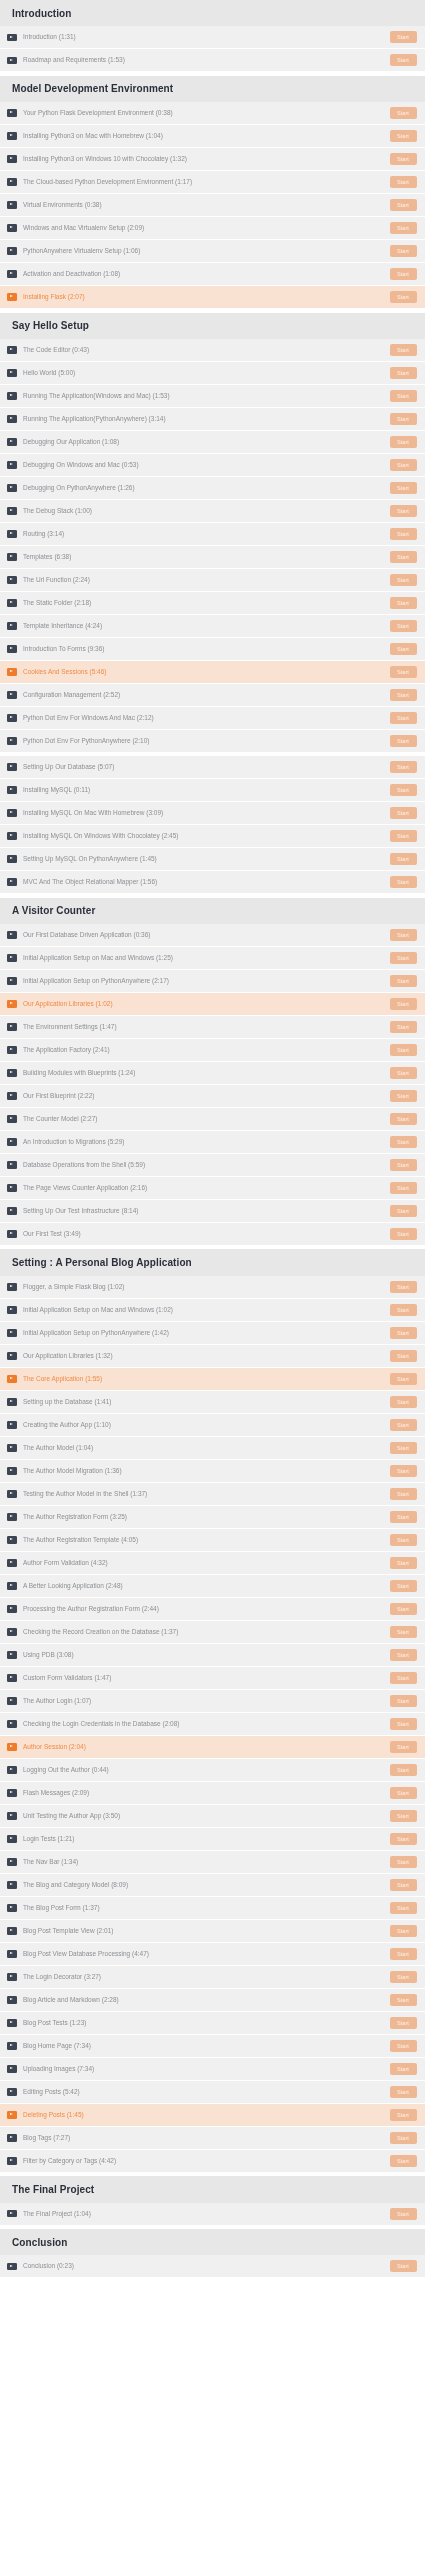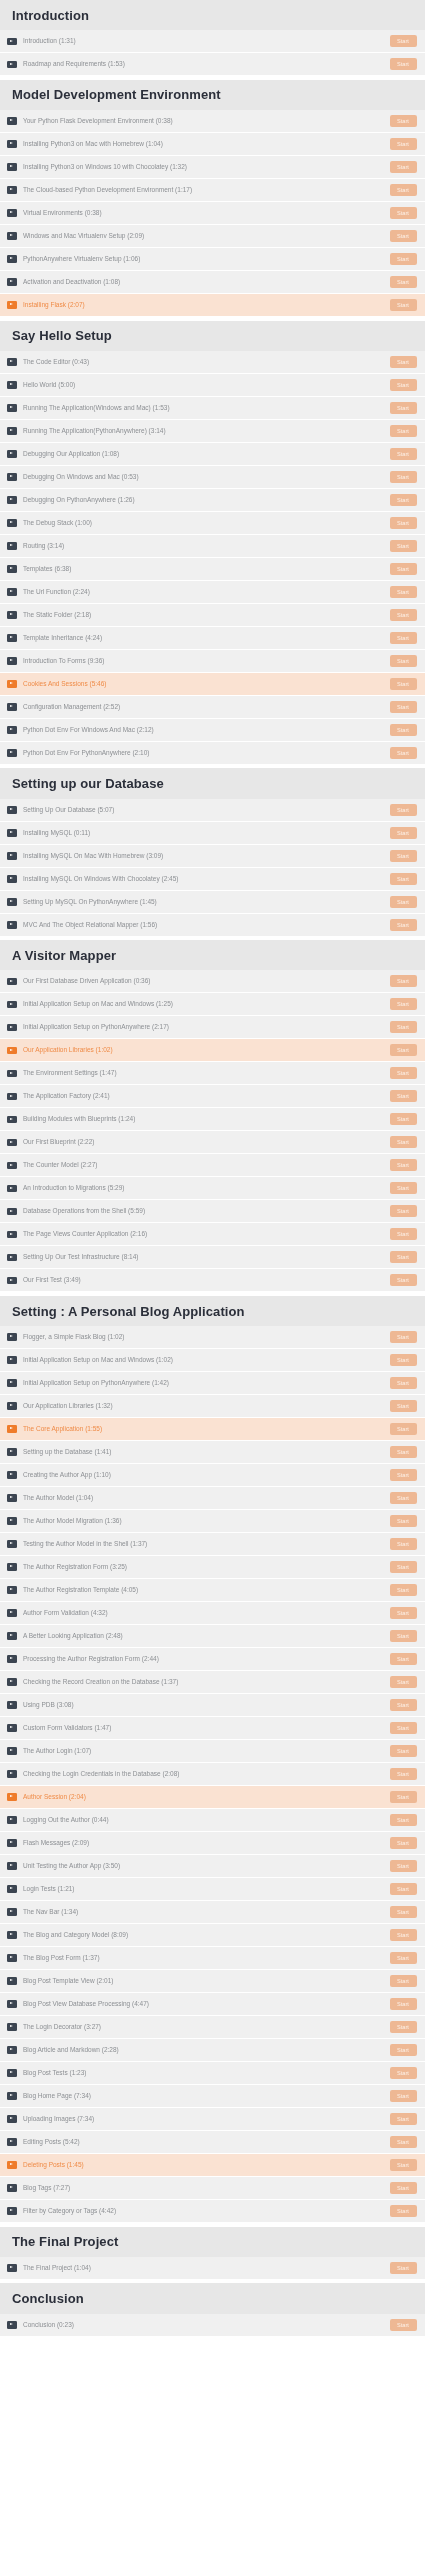--- a/index.html
+++ b/index.html
@@ -8,21 +8,21 @@
     background: #ffffff;
     font-family: "Liberation Sans", sans-serif;
   }
   #curriculum { width:425px; }
 
   .section { margin-bottom: 3.4px; }
 
   .section-header {
     background: #e7e7e7;
     padding: 7.7px 12px;
-    font-size: 13px;
+    font-size: 10px;
     font-weight: bold;
     color: #2b2f3a;
     letter-spacing: 0.1px;
   }
 
   .lesson-row {
     position: relative;
     display: flex;
     align-items: center;
     background: #f0f0f0;
@@ -228,21 +228,20 @@
         <span class="lesson-title">Python Dot Env For Windows And Mac (2:12)</span>
         <button class="start-button">Start</button>
       </div>
       <div class="lesson-row">
         <span class="play-icon"></span>
         <span class="lesson-title">Python Dot Env For PythonAnywhere (2:10)</span>
         <button class="start-button">Start</button>
       </div>
     </div>
     <div class="section">
-      <div class="section-header">Setting up our Database</div>
       <div class="lesson-row">
         <span class="play-icon"></span>
         <span class="lesson-title">Setting Up Our Database (5:07)</span>
         <button class="start-button">Start</button>
       </div>
       <div class="lesson-row">
         <span class="play-icon"></span>
         <span class="lesson-title">Installing MySQL (0:11)</span>
         <button class="start-button">Start</button>
       </div>
@@ -261,21 +260,21 @@
         <span class="lesson-title">Setting Up MySQL On PythonAnywhere (1:45)</span>
         <button class="start-button">Start</button>
       </div>
       <div class="lesson-row">
         <span class="play-icon"></span>
         <span class="lesson-title">MVC And The Object Relational Mapper (1:56)</span>
         <button class="start-button">Start</button>
       </div>
     </div>
     <div class="section">
-      <div class="section-header">A Visitor Mapper</div>
+      <div class="section-header">A Visitor Counter</div>
       <div class="lesson-row">
         <span class="play-icon"></span>
         <span class="lesson-title">Our First Database Driven Application (0:36)</span>
         <button class="start-button">Start</button>
       </div>
       <div class="lesson-row">
         <span class="play-icon"></span>
         <span class="lesson-title">Initial Application Setup on Mac and Windows (1:25)</span>
         <button class="start-button">Start</button>
       </div>

